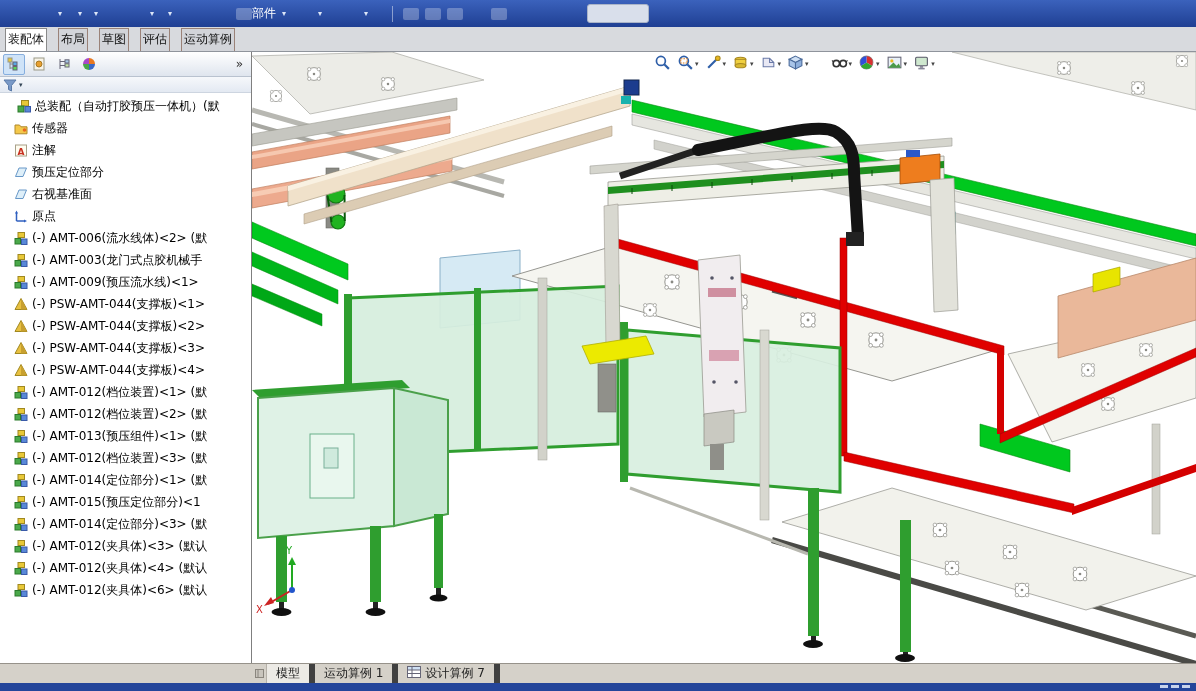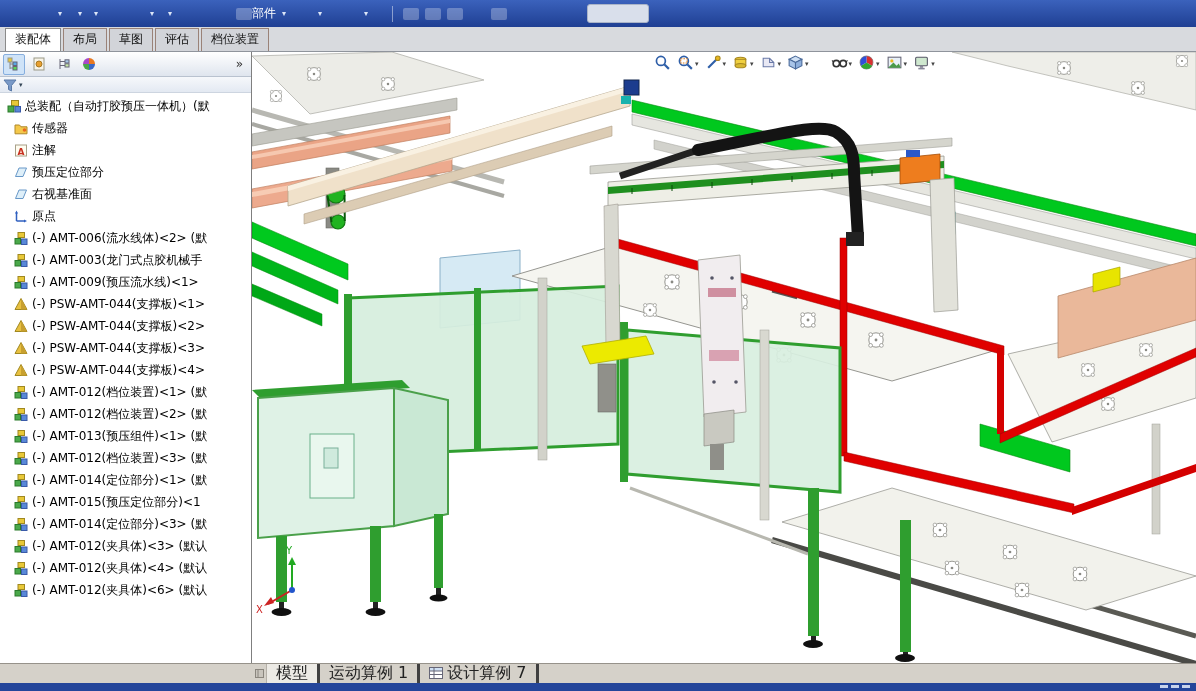--- a/index.html
+++ b/index.html
@@ -11,60 +11,60 @@
     display:flex;align-items:center;color:#fff}
   .tb-caret{font-size:8px;color:#dce6f8;line-height:1}
   .tb-label{font-size:12px;color:#fff;}
   .tb-stub{width:16px;height:12px;background:rgba(255,255,255,.28);border-radius:2px;display:inline-block}
   .tb-sep{width:1px;height:16px;background:rgba(255,255,255,.45);margin-left:24px;display:inline-block}
   .tb-highlight{width:62px;height:19px;background:#d9dfeb;border:1px solid #aab4c8;border-radius:3px;margin-left:80px;display:inline-block}
 
   
   .tab-row{height:25px;background:#d8dade;border-bottom:1px solid #8f949c;
     display:flex;align-items:flex-end;padding-left:5px}
-  .rtab{font-size:12px;padding:2px 9px 3px;margin-right:2px;background:#d2d4d9;
+  .rtab{font-size:12px;padding:2px 2px 3px;margin-right:11px;background:#d2d4d9;
     border:1px solid #9a8278;border-bottom:none;color:#111;white-space:nowrap}
   .rtab.active{background:#ffffff;border-color:#8a8a8a}
 
   
   .main-row{display:flex;height:611px}
 
   
   .left-panel{width:252px;flex:none;background:#fff;border-right:1px solid #7f7f7f;
     display:flex;flex-direction:column;overflow:hidden}
   .panel-toolbar{height:25px;flex:none;background:linear-gradient(#ffffff,#dfe5ee);
     border-bottom:1px solid #b9c2cf;display:flex;align-items:center;padding:0 3px;gap:3px}
   .ptb-btn{width:22px;height:21px;display:flex;align-items:center;justify-content:center;
     border:1px solid transparent;border-radius:2px}
   .ptb-btn.active{background:#cfe3f8;border-color:#86aede}
   .panel-chevron{margin-left:auto;font-size:12px;color:#333;padding-right:5px}
   .filter-row{height:16px;flex:none;background:linear-gradient(#f6f8fb,#e3e9f2);
     border-bottom:1px solid #cdd5e0;display:flex;align-items:center;padding:0 3px;gap:2px}
   .filter-caret{font-size:7px;color:#345}
   .tree{flex:1;overflow:hidden;padding-top:2px}
-  .trow{height:22px;display:flex;align-items:center;padding-left:6px;white-space:nowrap;overflow:hidden}
+  .trow{height:22px;display:flex;align-items:center;padding-left:16px;white-space:nowrap;overflow:hidden}
   .trow.child{padding-left:13px}
   .ticon{width:16px;height:15px;margin-right:3px;flex:none;display:inline-flex}
   .tlabel{font-size:12px;color:#000}
 
   
   .graphics{position:relative;flex:1;background:#fff;overflow:hidden}
   .scene{position:absolute;left:0;top:0;width:100%;height:100%}
   .hud{position:absolute;top:1px;left:400px;display:flex;align-items:center;gap:2px;z-index:5}
   .hud-btn{display:flex;align-items:center;padding:1px 2px;border-radius:2px}
   .hud-btn.gap{margin-left:16px}
   .hud-caret{font-size:7px;color:#444;margin-left:1px}
 
   
   .tabbar{height:20px;background:#d5d1c9;border-top:1px solid #96928a;
     display:flex;align-items:stretch;padding-left:252px}
   .tab-mini{width:15px;display:flex;align-items:center;justify-content:center;
     border-right:1px solid #b5b1a9}
-  .btab{padding:0 9px;font-size:16px;display:flex;align-items:center;gap:4px;
-    border-right:3px solid #404040;color:#222;white-space:nowrap}
+  .btab{padding:0 9px;font-size:12px;display:flex;align-items:center;gap:4px;
+    border-right:6px solid #404040;color:#222;white-space:nowrap}
   .btab.active{background:#eceae5}
 
   
   .statusbar{height:8px;background:#24459a;position:relative}
   .grip{position:absolute;right:6px;top:2px;display:flex;gap:3px}
   .grip span{width:8px;height:3px;background:#c8d4ec;display:inline-block}
 </style>
 </head>
 <body>
 
@@ -85,21 +85,21 @@
   <span class="tb-stub" style="margin-left:6px"></span>
   <span class="tb-stub" style="margin-left:28px"></span>
   <span class="tb-highlight"></span>
 </div>
 
 <div class="tab-row">
     <div class="rtab active">装配体</div>
     <div class="rtab">布局</div>
     <div class="rtab">草图</div>
     <div class="rtab">评估</div>
-    <div class="rtab">档位装置</div>
+    <div class="rtab">运动算例</div>
   </div>
 
 <div class="main-row">
 
   <div class="left-panel">
     <div class="panel-toolbar">
       <span class="ptb-btn active">
         <svg width="16" height="16" viewBox="0 0 16 16">
           <rect x="2" y="2" width="4" height="4" fill="#e8c838" stroke="#998"></rect>
           <line x1="4" y1="6" x2="4" y2="13" stroke="#888"></line>

